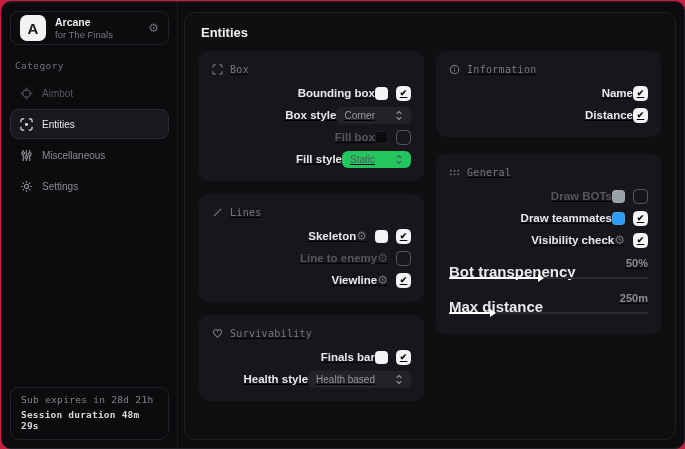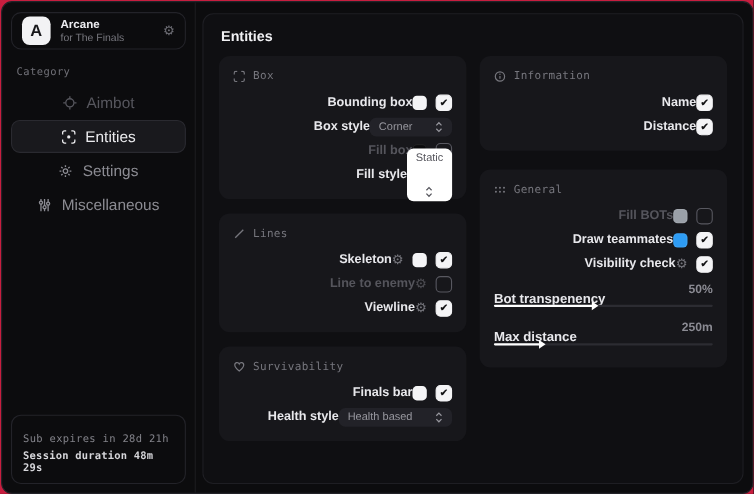--- a/index.html
+++ b/index.html
@@ -26,63 +26,63 @@
     color:#17171a;font-weight:bold;font-size:15px;
   }
   .logo-txt{display:flex;flex-direction:column;line-height:1.25;}
   .logo-title{font-size:10.5px;font-weight:bold;color:#ececf0;}
   .logo-sub{font-size:9.5px;color:#77777e;}
   .logo-gear{margin-left:auto;color:#6b6b72;font-size:12px;line-height:1;cursor:pointer;}
   .cat-label{margin:15px 13px 7px;font-family:"DejaVu Sans Mono",monospace;font-size:9.5px;color:#717178;letter-spacing:.4px;}
   .nav{display:flex;flex-direction:column;padding:0 8px;gap:1px;}
   .nav-item{
     height:28px;display:flex;align-items:center;gap:9px;padding:0 9px;border-radius:8px;
-    font-size:14px;color:#8c8c93;border:1px solid transparent;cursor:pointer;justify-content:center;
+    font-size:10px;color:#8c8c93;border:1px solid transparent;cursor:pointer;
   }
   .nav-item.dim{color:#57575e;}
   .nav-item.active{background:#19191d;border-color:#2a2a30;color:#ebebee;}
   .nav-item svg{flex:0 0 auto;}
   .session{
     position:absolute;left:8px;right:8px;bottom:8px;border:1px solid #232329;border-radius:9px;
-    padding:16px 10px 8px;font-family:"DejaVu Sans Mono",monospace;
+    padding:6px 10px 8px;font-family:"DejaVu Sans Mono",monospace;
   }
   .session .l1{font-size:9.5px;color:#83838a;letter-spacing:.3px;}
   .session .l2{font-size:9.5px;color:#d6d6da;font-weight:bold;margin-top:4px;letter-spacing:.2px;}
   
   .main{
     position:absolute;left:182px;top:10px;right:8px;bottom:8px;
     background:#0f0f12;border:1px solid #1e1e23;border-radius:10px;
     box-sizing:border-box;padding:0 14px;overflow:hidden;
   }
   .page-title{margin:12px 2px 11px;font-size:13px;font-weight:bold;color:#f1f1f4;}
   .cols{display:flex;gap:12px;align-items:flex-start;}
   .col-left{flex:0 0 225px;display:flex;flex-direction:column;gap:13px;}
   .col-right{flex:1;display:flex;flex-direction:column;gap:17px;}
-  .card{background:#17171b;border-radius:10px;padding:9px 13px 11px;box-sizing:border-box;}
+  .card{background:#17171b;border-radius:10px;padding:9px 13px 11px;box-sizing:border-box;text-decoration:underline;}
   .card-header{
     display:flex;align-items:center;gap:7px;height:18px;margin-bottom:4px;
     color:#76767d;font-family:"DejaVu Sans Mono",monospace;font-size:10px;letter-spacing:.3px;
   }
   .row{height:22px;display:flex;align-items:center;justify-content:flex-end;}
   .row .label{font-size:11.5px;font-weight:600;color:#e8e8ec;}
   .row.dim .label{color:#55555c;}
   .controls{display:flex;align-items:center;gap:8px;}
   .swatch{width:13px;height:13px;border-radius:4px;box-shadow:inset 0 0 0 1px rgba(255,255,255,.09);cursor:pointer;}
   .cb{width:15px;height:15px;border-radius:4.5px;border:1.5px solid #585860;box-sizing:border-box;cursor:pointer;}
   .cb.on{background:#f4f4f6;border-color:#f4f4f6;display:flex;align-items:center;justify-content:center;}
   .cb.on::after{content:"✔";font-size:9px;line-height:1;color:#121214;font-weight:bold;}
   .dd{
     display:flex;align-items:center;gap:20px;background:#222228;border-radius:6px;
     padding:3px 8px;font-size:10px;color:#97979e;cursor:pointer;
   }
-  .dd.dim{background:#ffffff;color:#55555c;flex-direction:column;}
+  .dd.dim{background:#22c55e;color:#55555c;}
   .gear{color:#73737a;font-size:12px;line-height:1;cursor:pointer;}
   .row.dim .gear{color:#4c4c52;}
   .slider-head{height:20px;display:flex;align-items:center;justify-content:space-between;margin-top:2px;}
-  .slider-head .label{font-size:12px;font-weight:600;color:#e8e8ec;margin-top:16px;}
+  .slider-head .label{font-size:15px;font-weight:600;color:#e8e8ec;margin-top:16px;}
   .slider-head .value{font-size:11px;font-weight:600;color:#8b8b93;}
   .track{position:relative;height:2px;background:#2c2c32;border-radius:1px;margin:4px 0 9px;cursor:pointer;}
   .fill{position:absolute;left:0;top:0;height:2px;background:#ffffff;border-radius:1px;}
   .fill::after{
     content:"";position:absolute;right:-5px;top:-3px;width:0;height:0;
     border-left:6px solid #ffffff;border-top:4px solid transparent;border-bottom:4px solid transparent;
   }
   .icn{display:inline-flex;align-items:center;justify-content:center;}
   svg{display:block;}
 </style>
@@ -114,41 +114,41 @@
         <span>Aimbot</span>
       </div>
       <div class="nav-item active">
         <span class="icn">
           <svg width="13" height="13" viewBox="0 0 14 14" fill="none" stroke="currentColor" stroke-width="1.3">
             <path d="M1 4.5V3a2 2 0 0 1 2-2h1.5M9.5 1H11a2 2 0 0 1 2 2v1.5M13 9.5V11a2 2 0 0 1-2 2H9.5M4.5 13H3a2 2 0 0 1-2-2V9.5"></path>
             <circle cx="7" cy="7" r="1.6" fill="currentColor" stroke="none"></circle>
           </svg>
         </span>
         <span>Entities</span>
-      </div>
-      <div class="nav-item">
-        <span class="icn">
-          <svg width="13" height="13" viewBox="0 0 14 14" fill="none" stroke="currentColor" stroke-width="1.3">
-            <circle cx="7" cy="7" r="2.2"></circle>
-            <path d="M7 1.2v1.8M7 11v1.8M1.2 7H3M11 7h1.8M2.9 2.9l1.3 1.3M9.8 9.8l1.3 1.3M11.1 2.9 9.8 4.2M4.2 9.8l-1.3 1.3"></path>
-          </svg>
-        </span>
-        <span>Settings</span>
       </div>
       <div class="nav-item">
         <span class="icn">
           <svg width="13" height="13" viewBox="0 0 14 14" fill="none" stroke="currentColor" stroke-width="1.3">
             <path d="M3.5 1v12M7 1v12M10.5 1v12"></path>
             <circle cx="3.5" cy="4.5" r="1.5" fill="#0c0c0e"></circle>
               <circle cx="7" cy="9" r="1.5" fill="#0c0c0e"></circle>
               <circle cx="10.5" cy="5.5" r="1.5" fill="#0c0c0e"></circle>
           </svg>
         </span>
         <span>Miscellaneous</span>
       </div>
+      <div class="nav-item">
+        <span class="icn">
+          <svg width="13" height="13" viewBox="0 0 14 14" fill="none" stroke="currentColor" stroke-width="1.3">
+            <circle cx="7" cy="7" r="2.2"></circle>
+            <path d="M7 1.2v1.8M7 11v1.8M1.2 7H3M11 7h1.8M2.9 2.9l1.3 1.3M9.8 9.8l1.3 1.3M11.1 2.9 9.8 4.2M4.2 9.8l-1.3 1.3"></path>
+          </svg>
+        </span>
+        <span>Settings</span>
+      </div>
     </div>
 
     <div class="session">
       <div class="l1">Sub expires in 28d 21h</div>
       <div class="l2">Session duration 48m 29s</div>
     </div>
   </div>
 
   <div class="main">
     <div class="page-title">Entities</div>
@@ -302,21 +302,21 @@
                   <circle cx="6" cy="4" r="1"></circle>
                   <circle cx="10" cy="4" r="1"></circle>
                 <circle cx="2" cy="8" r="1"></circle>
                   <circle cx="6" cy="8" r="1"></circle>
                   <circle cx="10" cy="8" r="1"></circle>
               </svg>
             </span>
             <span>General</span>
           </div>
           <div class="row dim">
-            <span class="label">Fill BOTs</span>
+            <span class="label">Draw BOTs</span>
             <span class="controls">
               <span class="swatch" style="background: rgb(154, 160, 168);"></span>
               <span class="cb"></span>
             </span>
           </div>
           <div class="row">
             <span class="label">Draw teammates</span>
             <span class="controls">
               <span class="swatch" style="background: rgb(46, 156, 244);"></span>
               <span class="cb on"></span>

